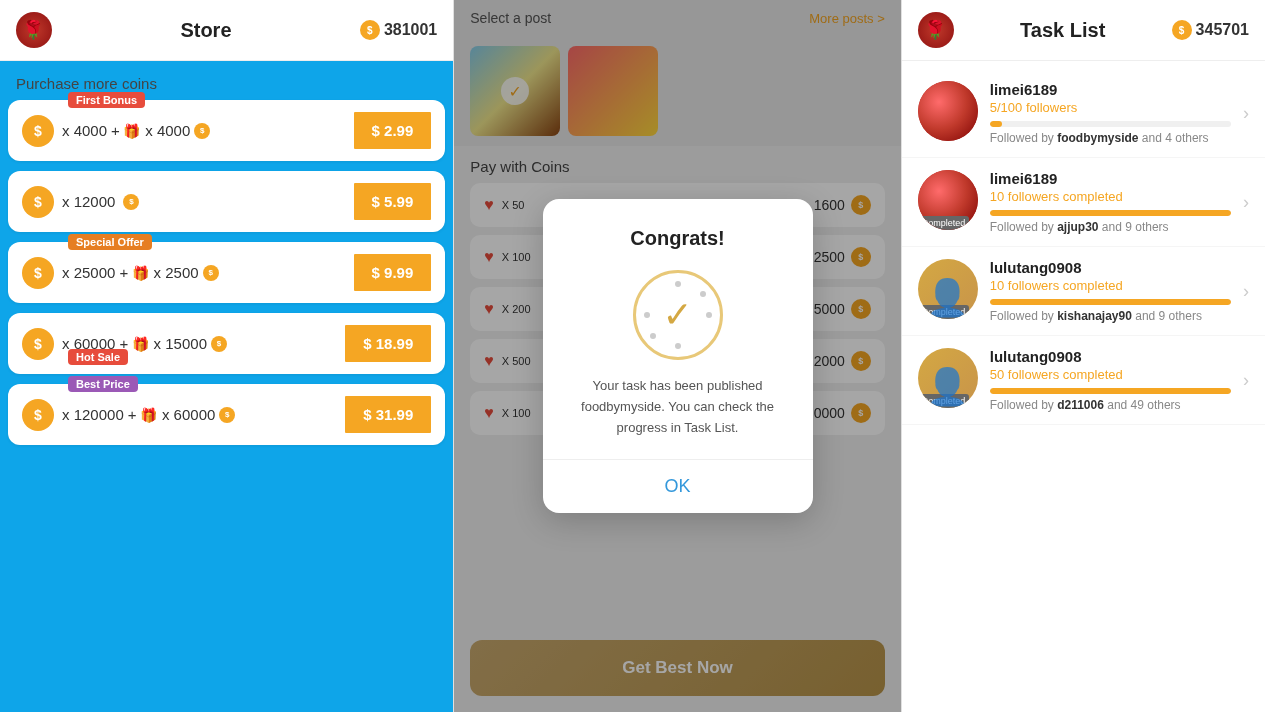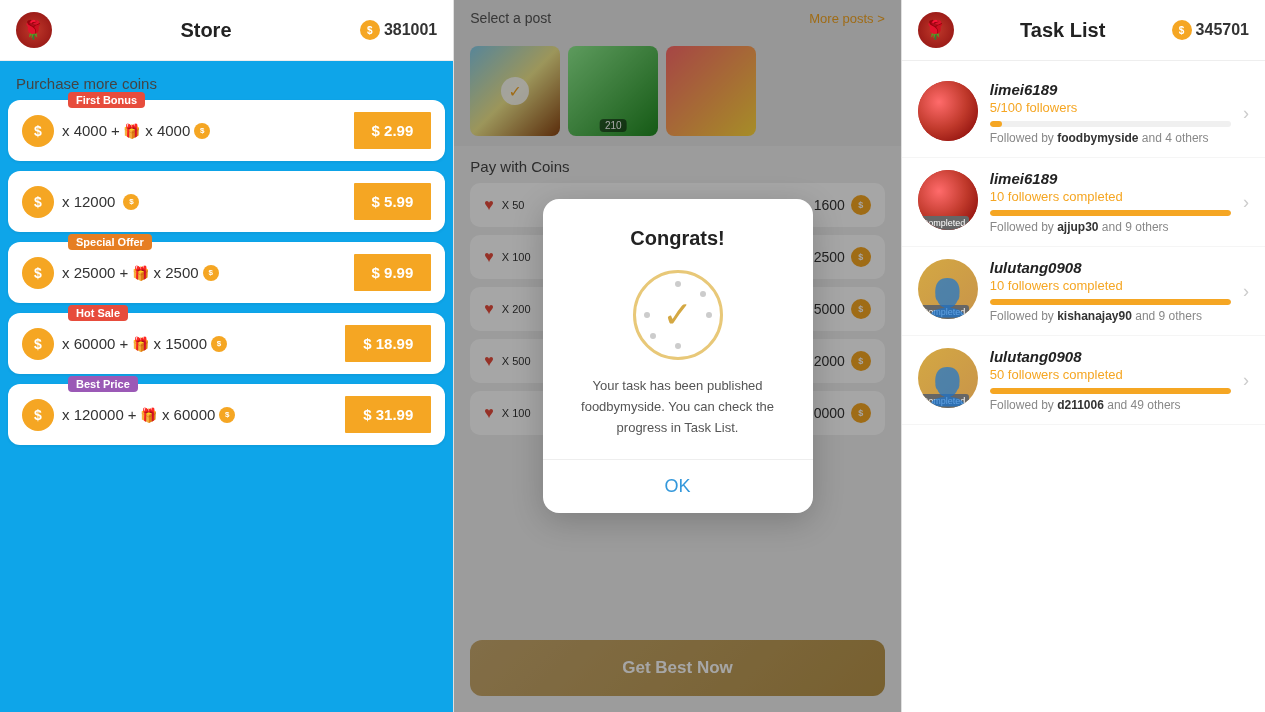--- a/index.html
+++ b/index.html
@@ -123,21 +123,21 @@
       top: -8px;
       left: 60px;
       padding: 2px 8px;
       border-radius: 4px;
       font-size: 11px;
       font-weight: 600;
       color: white;
     }
     .badge-first { background: #e74c3c; }
     .badge-special { background: #e67e22; }
-    .badge-hot { background: #e74c3c; }
+    .badge-hot { background: #e74c3c; margin-top: 44px; }
     .badge-best { background: #9b59b6; }
     .price-btn {
       background: #f5a623;
       color: white;
       border: none;
       border-radius: 1px;
       padding: 10px 18px;
       font-size: 15px;
       font-weight: 600;
       cursor: pointer;
@@ -448,21 +448,20 @@
       border-radius: 3px;
     }
     .task-info {
       flex: 1;
     }
     .task-username {
       font-size: 15px;
       font-weight: 600;
       color: #222;
       margin-bottom: 2px;
-      font-style: italic;
     }
     .task-progress-text {
       font-size: 13px;
       color: #f5a623;
       margin-bottom: 6px;
     }
     .progress-bar-bg {
       height: 6px;
       background: #f0f0f0;
       border-radius: 3px;
@@ -596,24 +595,20 @@
   <div class="select-post-header">
     <span>Select a post</span>
     <span class="more-posts">More posts &gt;</span>
   </div>
   <div class="post-thumbnails">
     <div class="thumb">
       <div class="thumb-img thumb-bg-mountain"></div>
       <div class="thumb-check">✓</div>
     </div>
     <div class="thumb">
-      <div class="thumb-img thumb-bg-kangaroo"></div>
-      <div class="thumb-likes">210</div>
-    </div>
-    <div class="thumb">
       <div class="thumb-img thumb-bg-flower"></div>
     </div>
   </div>
 
   <div class="pay-with-coins">Pay with Coins</div>
   <div class="pay-items">
     <div class="pay-item">
       <div class="pay-item-left">
         <span class="heart-icon">♥</span>
         <span class="pay-item-text">X 50</span>

